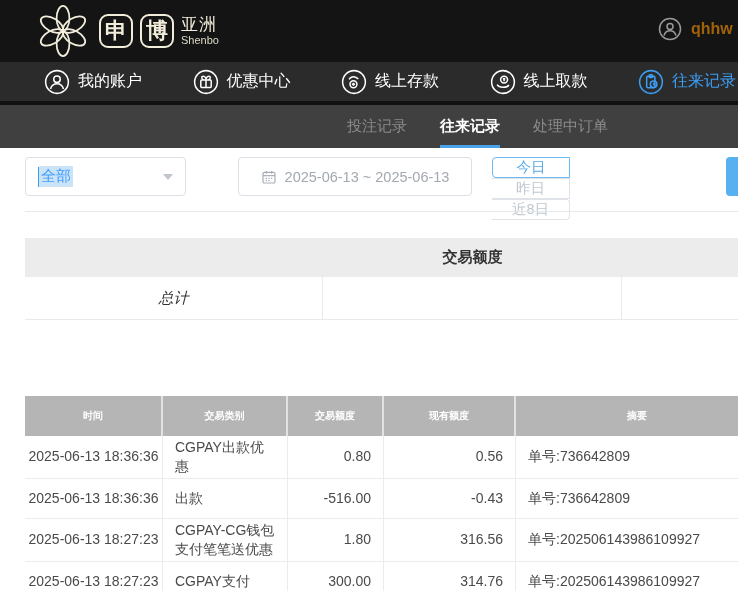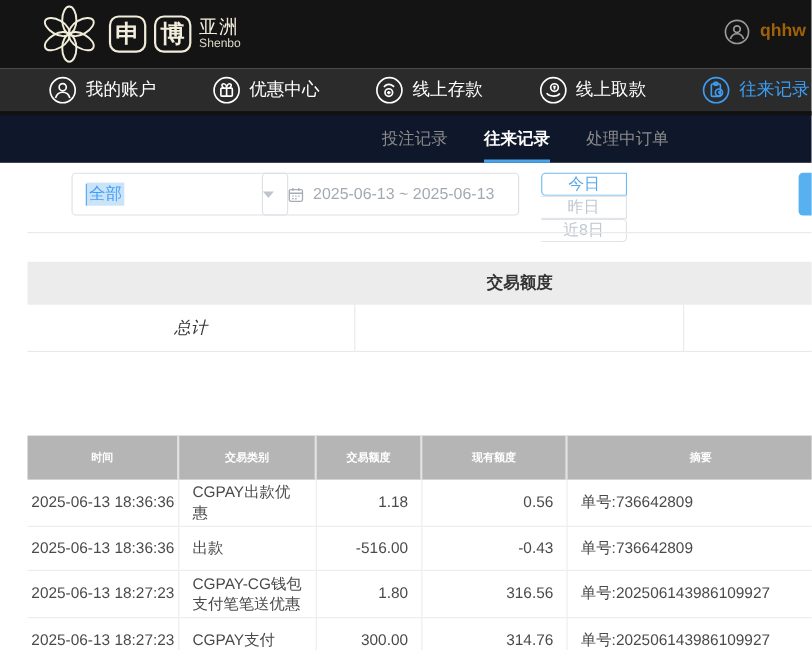--- a/index.html
+++ b/index.html
@@ -17,29 +17,29 @@
   .region-cn { font-size:17px; letter-spacing:1px; }
   .region-en { font-size:11px; color:#ddd9c8; }
   .user-area { position:absolute; left:658px; top:17px; display:flex; align-items:center; gap:9px; }
   .user-name { color:#a16207; font-size:16px; font-weight:bold; white-space:nowrap; }
   
   .nav-bar { position:absolute; top:62px; left:0; width:100%; height:39px; background:#2b2b2b;
     display:flex; justify-content:space-between; align-items:center; padding:0 2px 0 44px; }
   .nav-item { display:flex; align-items:center; gap:8px; color:#fff; font-size:16px; cursor:pointer; white-space:nowrap; }
   .nav-item.active { color:#3d9df3; }
   
-  .sub-nav { position:absolute; top:101px; left:0; width:100%; height:47px; background:#0f172a;
+  .sub-nav { position:absolute; top:101px; left:0; width:100%; height:47px; background:#404040;
     border-top:4px solid #111; display:flex; gap:33px; padding-left:347px; }
   .sub-tab { position:relative; display:flex; align-items:center; color:#8b8b8b; font-size:15px; cursor:pointer; white-space:nowrap; }
   .sub-tab.active { color:#fff; font-weight:bold; }
   .sub-tab .underline { display:none; }
   .sub-tab.active .underline { display:block; position:absolute; bottom:0; left:0; right:0; height:3px; background:#4aa3e8; }
   
-  .select-box { position:absolute; left:25px; top:157px; width:197px; height:39px; border:1px solid #dcdfe6;
-    border-radius:4px; background:#fff; display:flex; align-items:center; padding:0 12px; cursor:pointer;margin-left:40px; }
+  .select-box { position:absolute; left:25px; top:157px; width:161px; height:39px; border:1px solid #dcdfe6;
+    border-radius:4px; background:#fff; display:flex; align-items:center; padding:0 12px; cursor:pointer; }
   .cursor-bar { width:1px; height:20px; background:#3d9df3; }
   .select-value { background:#cbe3f7; color:#409eff; font-size:15px; padding:1px 2px; }
   .select-caret { margin-left:auto; width:0; height:0; border-left:5px solid transparent;
     border-right:5px solid transparent; border-top:6px solid #c0c4cc; }
   .date-box { position:absolute; left:238px; top:157px; width:234px; height:39px; border:1px solid #dcdfe6;
     border-radius:4px; display:flex; align-items:center; justify-content:center; gap:8px;
     color:#a3a9b0; font-size:14.5px; cursor:pointer; white-space:nowrap; }
   .btn-group { position:absolute; left:492px; top:157px; height:39px; display:flex;flex-direction:column; }
   .quick-btn { width:78px; height:39px; border:1px solid #dfe3e8; border-left:none;
     display:flex; align-items:center; justify-content:center; font-size:14.5px; color:#bfc7cf;
@@ -236,21 +236,21 @@
       <div class="cell">时间</div>
       <div class="cell">交易类别</div>
       <div class="cell">交易额度</div>
       <div class="cell">现有额度</div>
       <div class="cell">摘要</div>
     </div>
 
     <div class="mt-row">
       <div class="cell c-time">2025-06-13 18:36:36</div>
       <div class="cell c-type">CGPAY出款优惠</div>
-      <div class="cell c-amount">1.18</div>
+      <div class="cell c-amount">0.80</div>
       <div class="cell c-balance">0.56</div>
       <div class="cell c-memo">单号:736642809</div>
     </div>
 
     <div class="mt-row">
       <div class="cell c-time">2025-06-13 18:36:36</div>
       <div class="cell c-type">出款</div>
       <div class="cell c-amount">-516.00</div>
       <div class="cell c-balance">-0.43</div>
       <div class="cell c-memo">单号:736642809</div>

